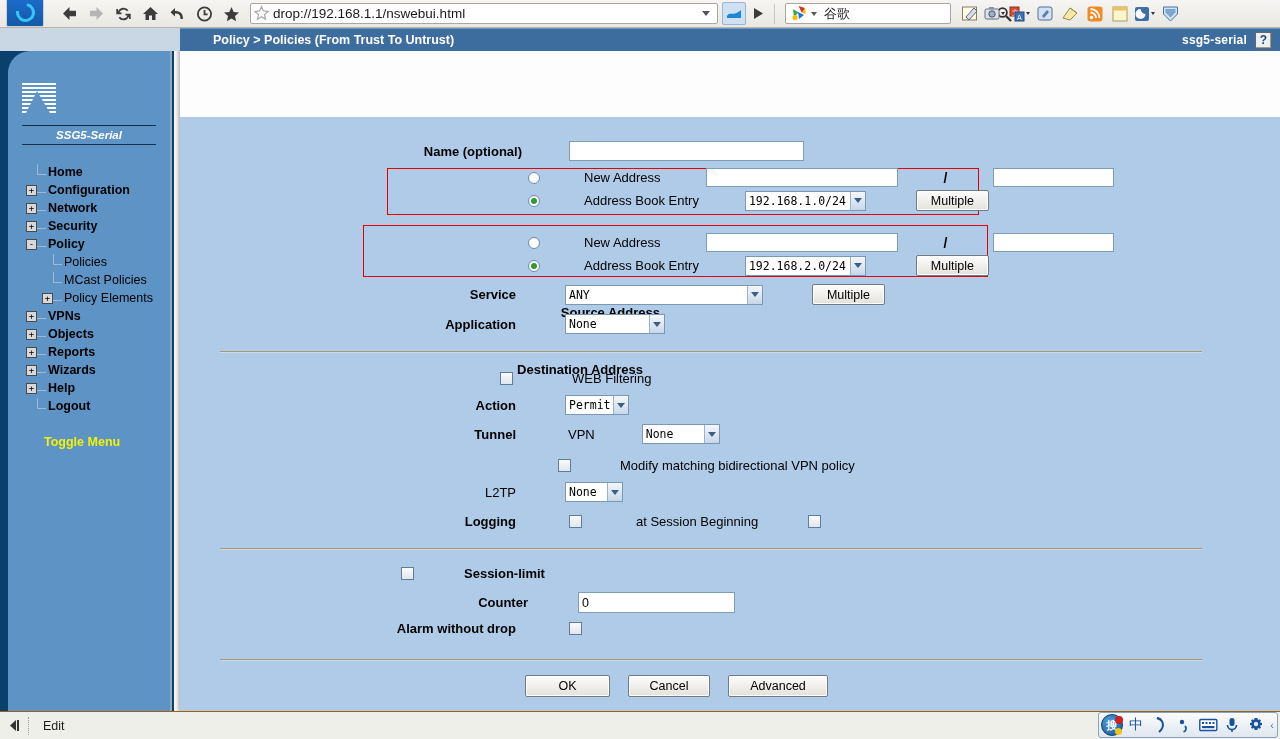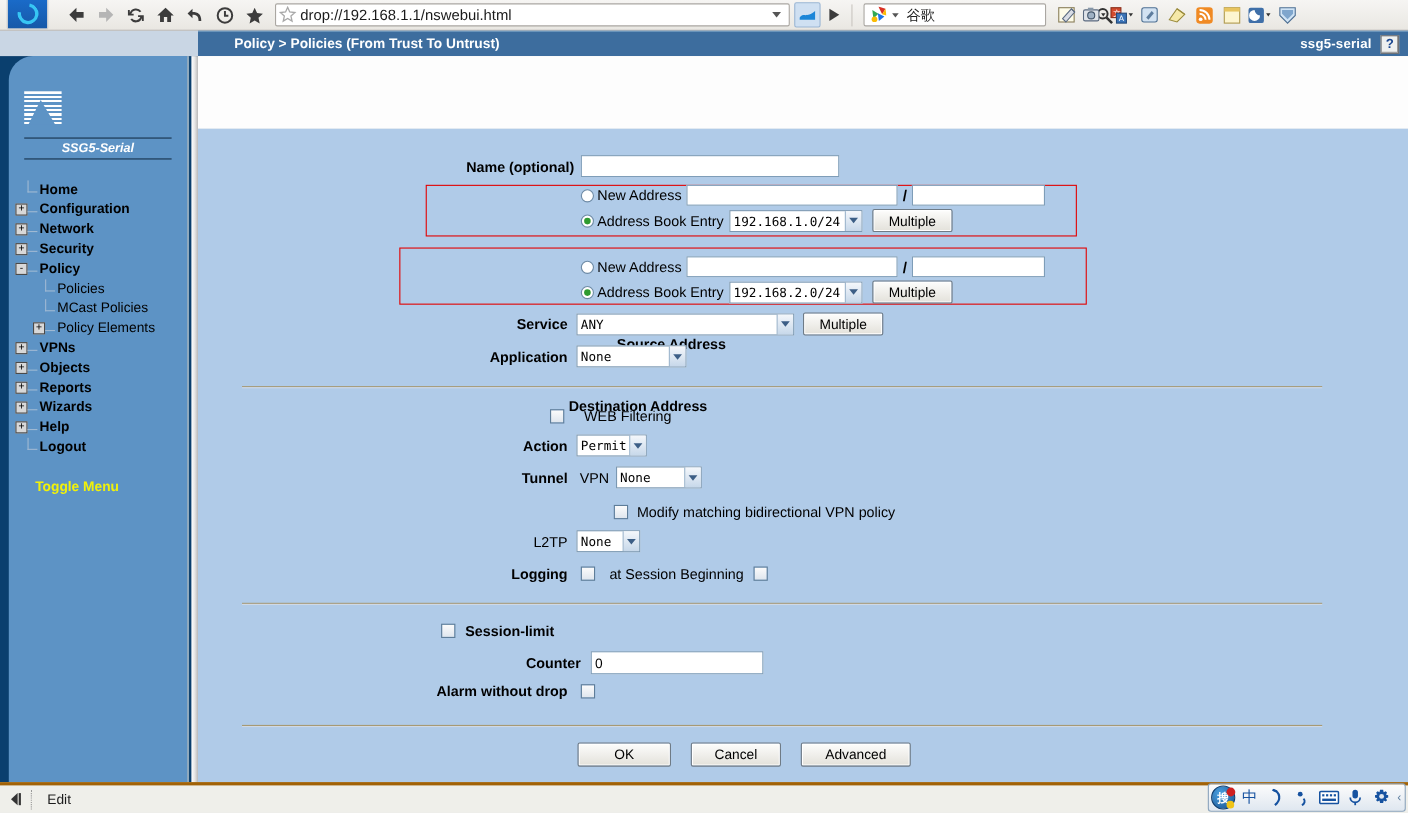--- a/index.html
+++ b/index.html
@@ -143,21 +143,21 @@
   #logo-reg{font-size:9px;vertical-align:super;}
   #logo-networks{
     color:#fff;font-weight:bold;font-size:8.5px;letter-spacing:1.6px;margin-top:-2px;
     font-family:"DejaVu Sans", sans-serif;
   }
   #model-box{
     margin:12px 14px 0 14px;border-top:1px solid #15314b;border-bottom:1px solid #15314b;
     text-align:center;padding:3px 0 3px 0;
   }
   #model-name{color:#fff;font-style:italic;font-weight:bold;font-size:11.5px;}
-  #nav-tree{margin-top:18px;padding-left:6px;position:relative;}
+  #nav-tree{margin-top:18px;padding-left:18px;position:relative;}
   .nav-row{display:flex;align-items:center;height:18px;position:relative;}
   .nav-row .tgl{
     width:11px;height:11px;flex:0 0 auto;margin-right:0;
     display:flex;align-items:center;justify-content:center;
     font-family:"DejaVu Sans Mono", monospace;font-size:9px;line-height:9px;
     color:#000;background:#d8d8d8;border:1px solid #4a4a4a;
   }
   .nav-row .tgl-spacer{width:11px;flex:0 0 auto;}
   .nav-row .elbow{
     width:9px;height:11px;flex:0 0 auto;
@@ -177,21 +177,21 @@
   
   #content-white{
     position:absolute;left:180px;top:51px;width:1100px;height:66px;background:#fdfdfd;
   }
   #content{
     position:absolute;left:180px;top:117px;width:1100px;height:594px;
     background:#b0cbe8;
   }
   #form{position:relative;width:1100px;}
 
-  .frow{display:flex;align-items:center;margin-bottom:0;}
+  .frow{display:flex;align-items:center;margin-bottom:0;gap:41px;}
   .flabel{
     font-weight:bold;font-size:13px;color:#000;text-align:right;
     flex:0 0 auto;
   }
   .txtinput{
     background:#fff;border:1px solid #7e9db8;height:19px;font-size:12px;
     font-family:"DejaVu Sans", sans-serif;color:#000;padding:0 3px;outline:none;
   }
   .selbox{
     height:20px;background:#fff;border:1px solid #7b98b2;
@@ -234,21 +234,21 @@
   }
   .hrule{
     position:absolute;height:0;border-top:1px solid #a79a74;border-bottom:1px solid #cfd9e6;
   }
   .plabel{font-size:13px;color:#000;text-align:center;}
   .slash{font-size:14px;color:#000;font-weight:bold;}
 
   
   #statusbar{
     position:absolute;left:0;top:711px;width:1280px;height:28px;
-    background:#efefea;border-top:3px solid #a16207;
+    background:#efefea;border-top:1px solid #a16207;
     display:flex;align-items:center;
   }
   #sb-collapse{width:28px;display:flex;align-items:center;justify-content:center;color:#333;}
   #sb-sep{width:0;border-left:1px dotted #9a9a9a;height:18px;}
   #sb-text{font-size:12.5px;color:#1c1c1c;margin-left:14px;}
   #ime-bar{
     position:absolute;right:2px;top:712px;height:26px;
     background:linear-gradient(#fcfcfc,#dfe7f0);
     border:1px solid #8ba4bd;border-radius:3px;
     display:flex;align-items:center;padding:0 2px;gap:2px;

